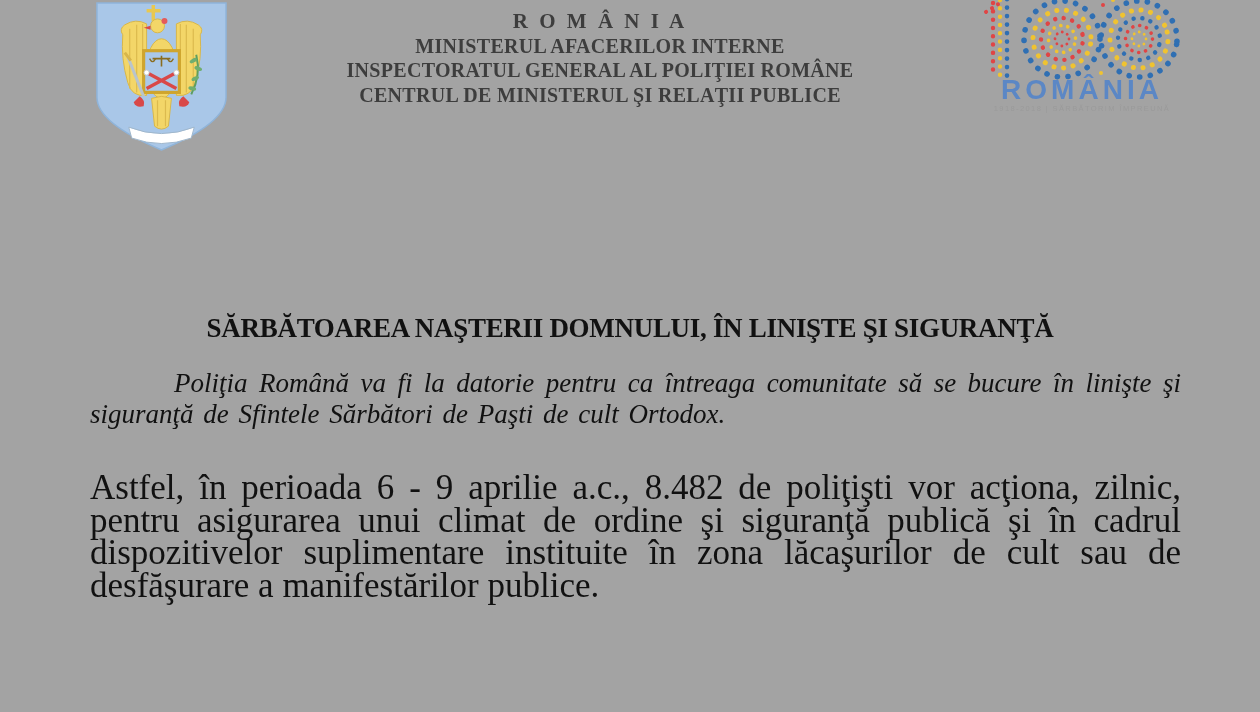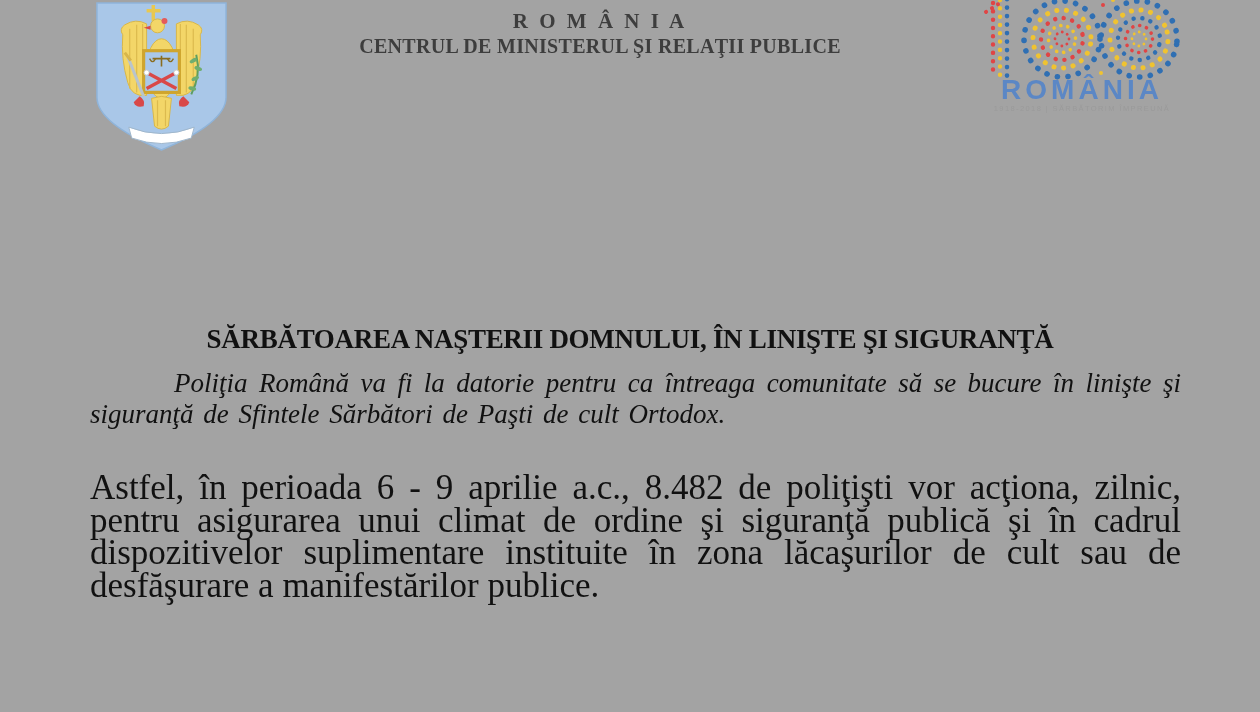--- a/index.html
+++ b/index.html
@@ -23,21 +23,21 @@
   .letterhead .country{font-size:21px;letter-spacing:3px;}
   .letterhead .org{font-size:20px;letter-spacing:.3px;}
   .centenary{position:absolute;left:983px;top:-5px;width:198px;height:122px;}
   
   .refline{
     position:absolute;left:90px;top:200px;width:1092px;
     text-align:right;
     font-size:28px;
   }
   .doc-title{
-    position:absolute;left:0;top:324px;width:1260px;
+    position:absolute;left:0;top:313px;width:1260px;
     text-align:center;
     font-size:27px;font-weight:bold;
     letter-spacing:-0.3px;
   }
   .content{
     position:absolute;left:90px;top:368px;width:1091px;
   }
   .content p{margin:0;text-align:justify;}
   .lead{
     font-weight:normal;font-style:italic;
@@ -99,20 +99,22 @@
 
       <path d="M60 98 L70 96 L80 98 L77 126 Q70 132 63 126 Z" fill="#f3d668" stroke="#d8b64a"></path>
       <path d="M66 100 V126 M74 100 V126" stroke="#dcba4e" stroke-width="1.2"></path>
 
       <path d="M37 127 Q70 140 103 127 L100 138 Q70 149 40 138 Z" fill="#ffffff" stroke="#9fb6cc" stroke-width="1"></path>
     </svg>
   </div>
 
   <div class="letterhead">
     <div class="country">R O M Â N I A</div>
+    <div class="org">MINISTERUL AFACERILOR INTERNE</div>
+    <div class="org">INSPECTORATUL GENERAL AL POLIŢIEI ROMÂNE</div>
     <div class="org">CENTRUL DE MINISTERUL ŞI RELAŢII PUBLICE</div>
   </div>
 
   <div class="centenary">
     <svg width="198" height="122" viewBox="0 0 198 122">
       <g stroke-linecap="round" fill="none">
 
         <path d="M3 17 L20 6" stroke="#e04545" stroke-width="4" stroke-dasharray="0.1 7"></path>
         <path d="M10 8 V82" stroke="#e04545" stroke-width="4.4" stroke-dasharray="0.1 8.2"></path>
         <path d="M17 5 V84" stroke="#f0c330" stroke-width="4.4" stroke-dasharray="0.1 8.2"></path>

